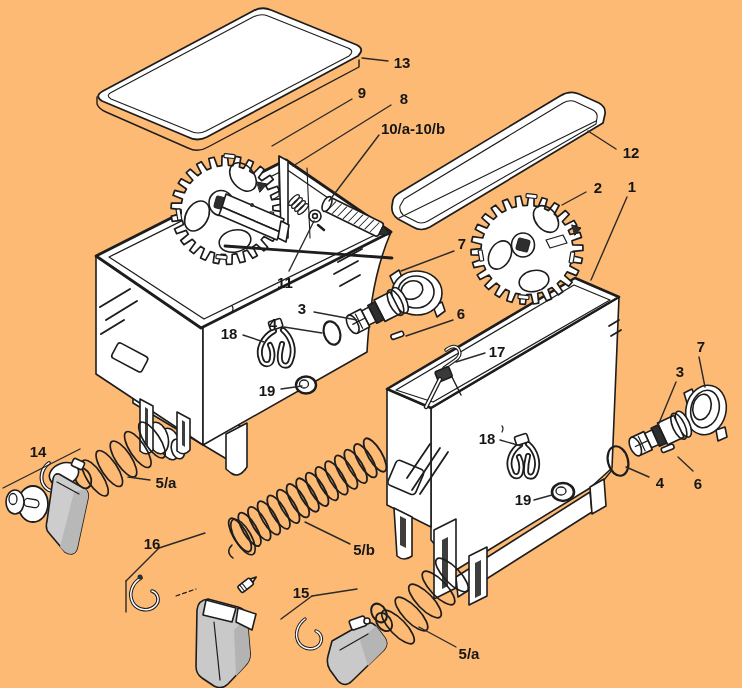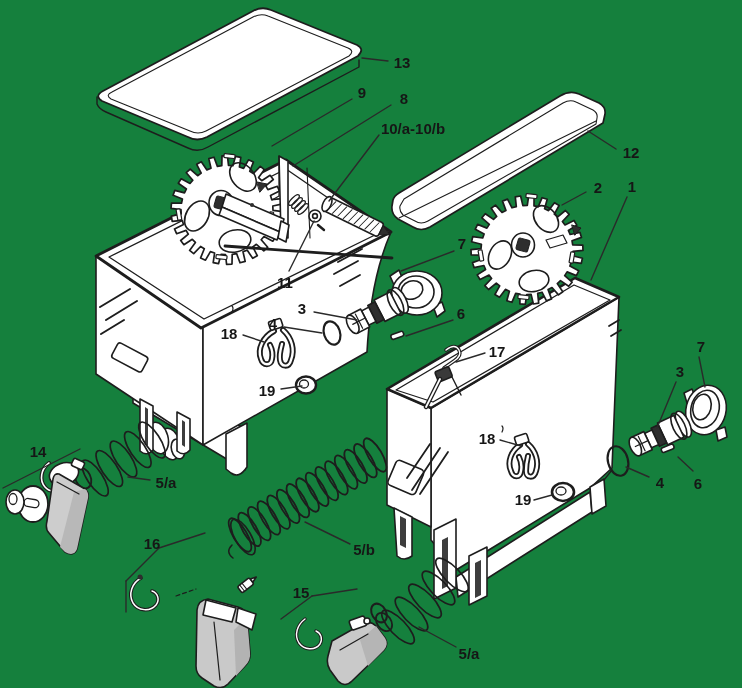--- a/index.html
+++ b/index.html
@@ -1,17 +1,17 @@
 <!DOCTYPE html>
 <html><head>
 <meta charset="utf-8">
 <style>
   html,body { margin:0; padding:0; background:#ffffff; }
   .stage {
-    position:relative; width:742px; height:688px; background:#15803d;
+    position:relative; width:742px; height:688px; background:#fdba74;
     font-family:"Liberation Sans", sans-serif; overflow:hidden;
   }
   svg { display:block; }
   .callout-text {
     font-family:"Liberation Sans", sans-serif;
     font-weight:bold;
     fill:#161616;
   }
 </style>
 </head>

